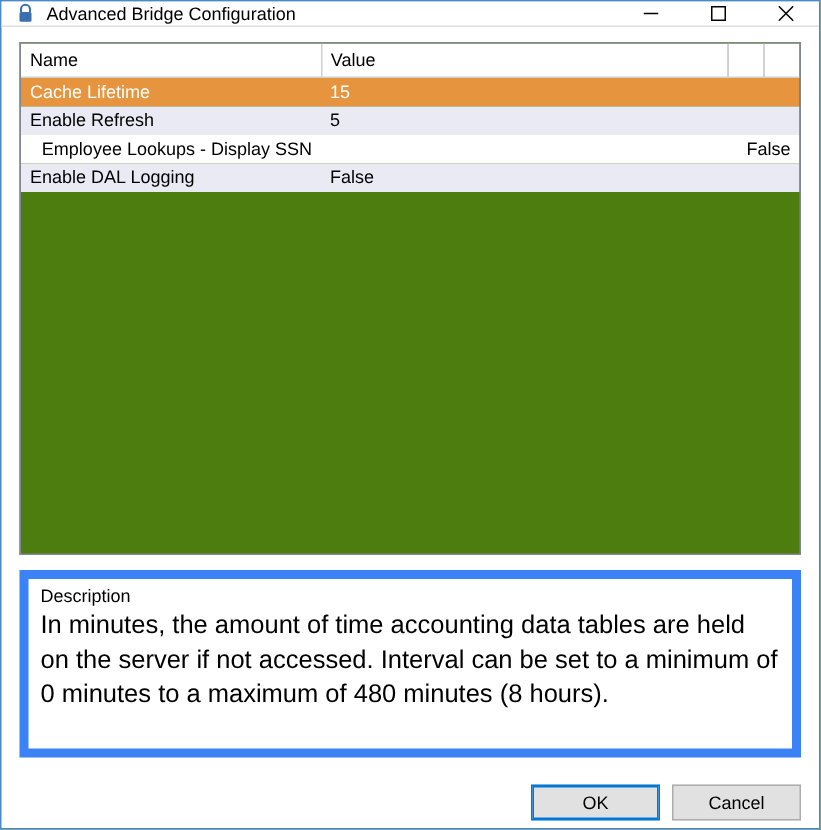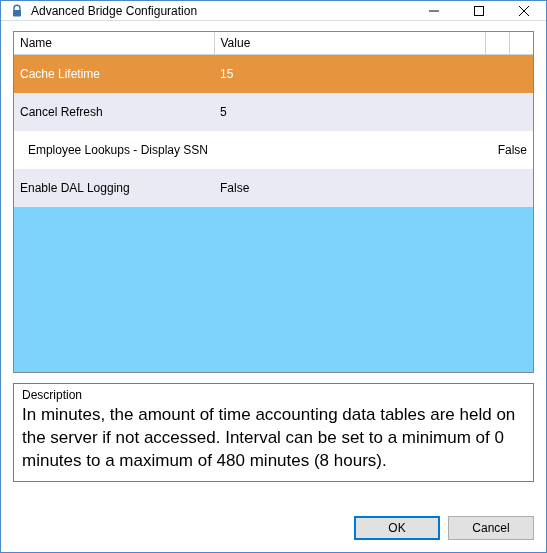--- a/index.html
+++ b/index.html
@@ -55,42 +55,42 @@
     padding: 10px 12px 12px 12px;
     display: flex;
     flex-direction: column;
   }
 
   
   .grid-wrap {
     border: 1px solid #828790;
     flex: 0 0 auto;
     height: 342px;
-    background: #7dd3fc;
+    background: #4d7c0f;
     overflow: hidden;
   }
   table.grid {
     width: 100%;
     border-collapse: collapse;
     table-layout: fixed;
   }
   .grid thead th {
     text-align: left;
     font-weight: normal;
     font-size: 12px;
     background: #fff;
     color: #000;
     padding: 4px 6px;
     border-right: 1px solid #d0d0d0;
     border-bottom: 1px solid #d0d0d0;
     height: 21px;
   }
   .grid thead th:last-child { border-right: none; }
   .grid tbody td {
-    padding: 12px 6px;
+    padding: 2px 6px;
     height: 19px;
     font-size: 12px;
     vertical-align: middle;
   }
   .grid tbody tr.sel td {
     background: #e6943e;
     color: #fff;
   }
   .grid tbody tr.alt td {
     background: #eaeaf4;
@@ -98,22 +98,22 @@
   }
   .grid tbody tr.norm td {
     background: #fff;
     color: #000;
     text-align: right;
   }
 
   
   .desc-group {
     margin-top: 10px;
-    border: 1px solid #3b82f6;
-    padding: 4px 8px 8px 8px;
+    border: 6px solid #3b82f6;
+    padding: 4px 8px 24px 8px;
     position: relative;
   }
   .desc-group .legend {
     font-size: 12px;
     color: #000;
     margin-bottom: 2px;
   }
   .desc-group .desc-text {
     font-size: 17px;
     color: #000;
@@ -194,21 +194,21 @@
           <th></th>
           <th></th>
         </tr>
       </thead>
       <tbody>
         <tr class="sel">
           <td>Cache Lifetime</td>
           <td colspan="3">15</td>
         </tr>
         <tr class="alt">
-          <td>Cancel Refresh</td>
+          <td>Enable Refresh</td>
           <td colspan="3">5</td>
         </tr>
         <tr class="norm">
           <td>Employee Lookups - Display SSN</td>
           <td colspan="3">False</td>
         </tr>
         <tr class="alt">
           <td>Enable DAL Logging</td>
           <td colspan="3">False</td>
         </tr>

